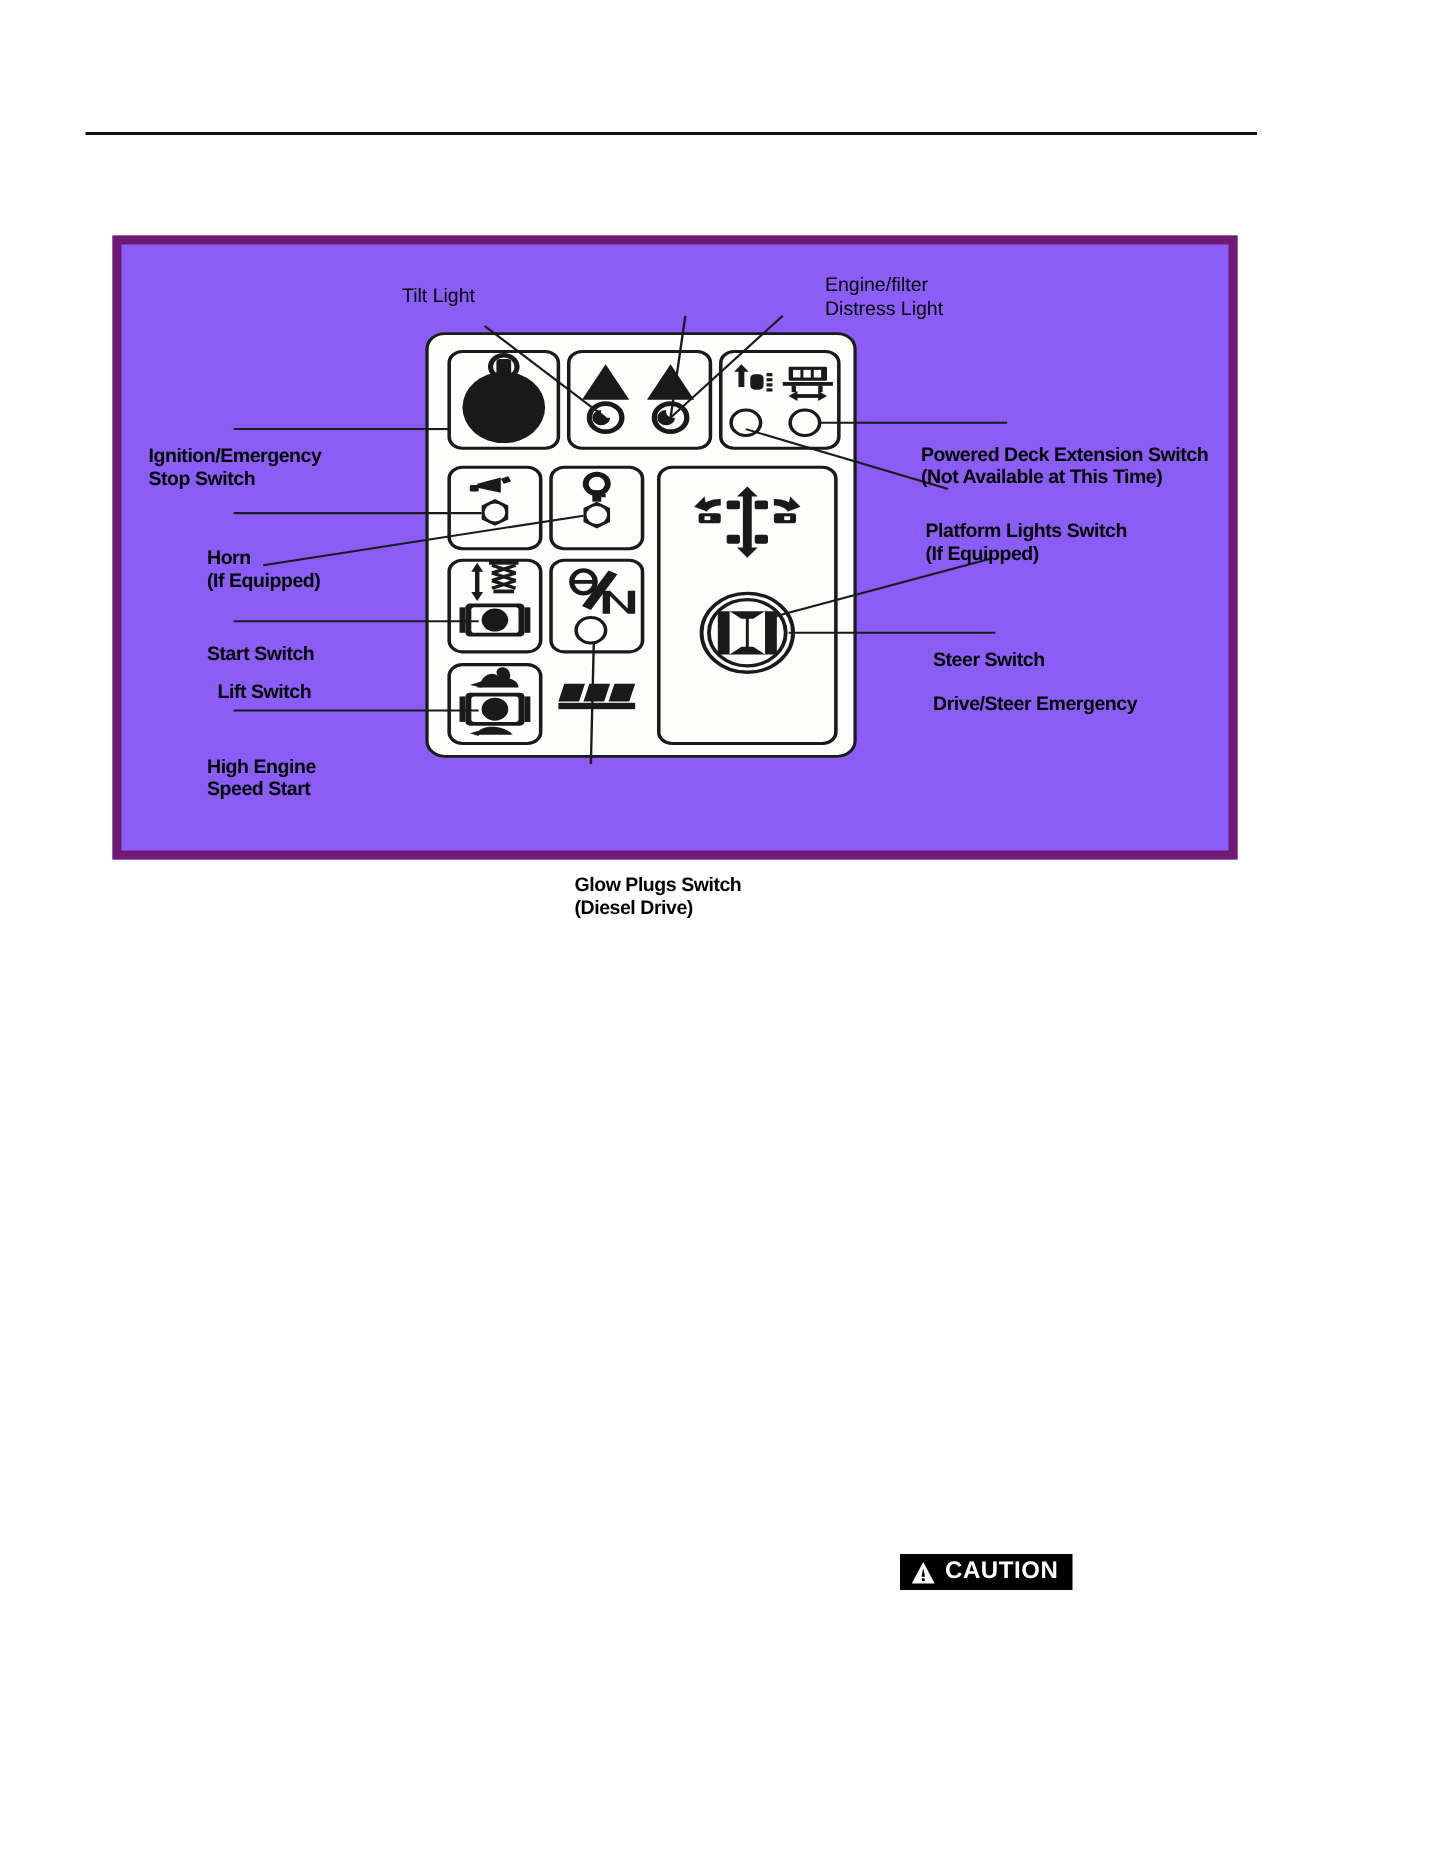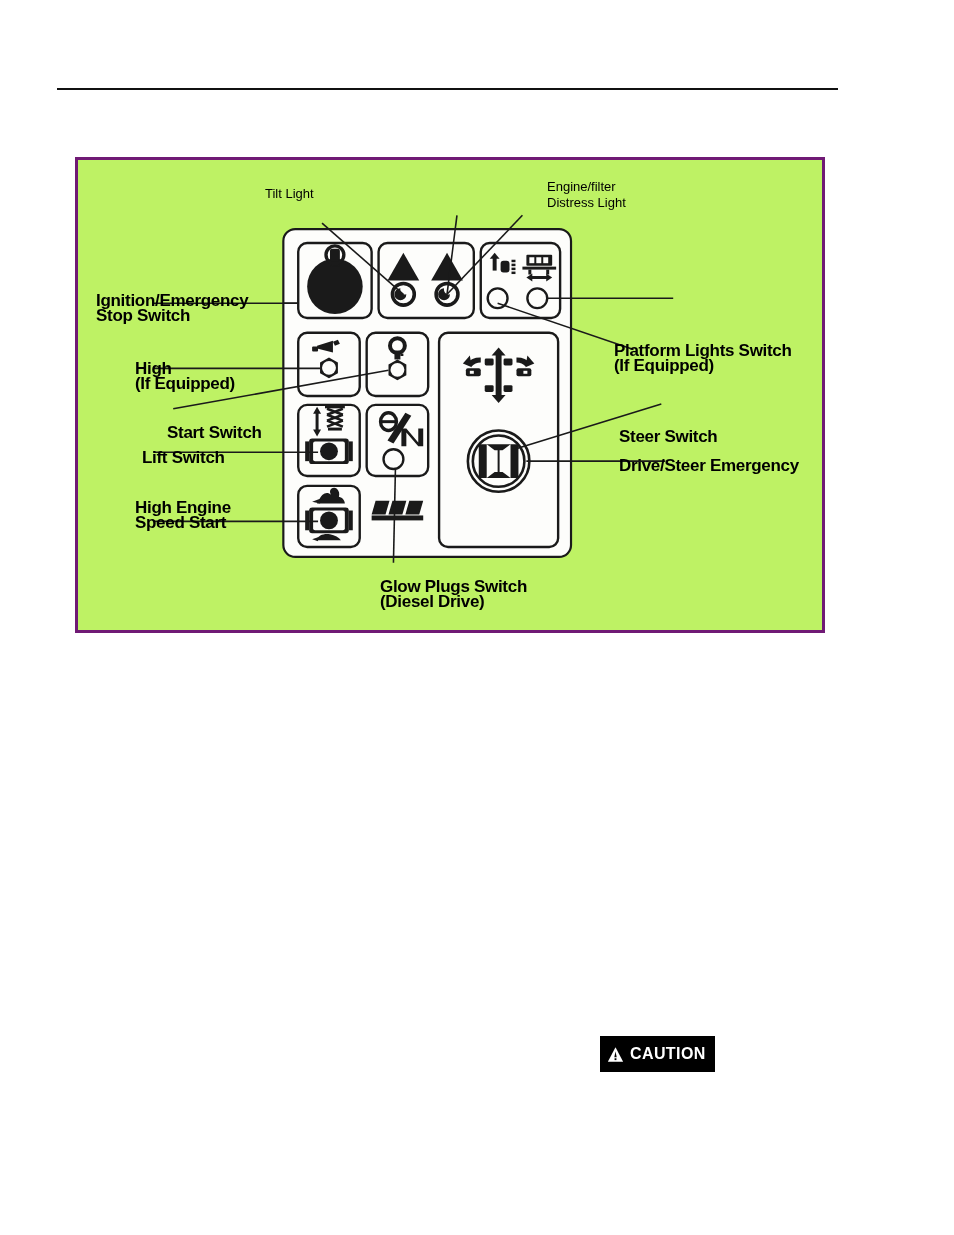--- a/index.html
+++ b/index.html
@@ -25,57 +25,57 @@
     height: 0;
     border-top: 2px solid #111111;
   }
 
   
   #figure-frame {
     position: absolute;
     left: 75px;
     top: 157px;
     width: 750px;
-    height: 476px;
-    border: 3px solid #701a75;
-    background: #bef264;
+    height: 416px;
+    border: 6px solid #701a75;
+    background: #8b5cf6;
     box-sizing: border-box;
   }
 
   #figure-canvas {
     position: absolute;
     left: 0; top: 0;
     width: 100%; height: 100%;
   }
 
   
   .callout {
     position: absolute;
-    font-size: 17px;
+    font-size: 13px;
     line-height: 15px;
     letter-spacing: -0.15px;
     white-space: pre-line;
   }
   .callout.bold {
     font-weight: bold;
     letter-spacing: -0.3px;
   }
   .callout.plain {
     font-weight: normal;
     font-size: 13px;
     line-height: 16px;
     letter-spacing: 0;
   }
 
   
   #caution-badge {
     position: absolute;
     left: 600px;
     top: 1036px;
-    height: 36px;
+    height: 24px;
     background: #000000;
     color: #ffffff;
     display: flex;
     align-items: center;
     padding: 0 9px 0 7px;
     box-sizing: border-box;
   }
   #caution-badge .tri {
     width: 17px;
     height: 17px;
@@ -308,30 +308,32 @@
   </svg>
 
   <div class="callout plain" style="left:187px; top:26px;">Tilt Light</div>
 
   <div class="callout plain" style="left:425px; top:19px;margin-left:44px;">Engine/filter
 Distress Light</div>
 
   <div class="callout bold" style="left:18px; top:133px;">Ignition/Emergency
 Stop Switch</div>
 
-  <div class="callout bold" style="left:57px; top:201px;">High
+  <div class="callout bold" style="left:57px; top:201px;">Horn
 (If Equipped)</div>
 
-  <div class="callout bold" style="left:57px; top:265px;margin-left:32px;">Start Switch</div>
+  <div class="callout bold" style="left:57px; top:265px;">Start Switch</div>
 
   <div class="callout bold" style="left:64px; top:290px;">Lift Switch</div>
 
   <div class="callout bold" style="left:57px; top:340px;">High Engine
 Speed Start</div>
 
+  <div class="callout bold" style="left:533px; top:132px;">Powered Deck Extension Switch
+(Not Available at This Time)</div>
 
   <div class="callout bold" style="left:536px; top:183px;">Platform Lights Switch
 (If Equipped)</div>
 
   <div class="callout bold" style="left:541px; top:240px;margin-top:29px;">Steer Switch</div>
 
   <div class="callout bold" style="left:541px; top:298px;">Drive/Steer Emergency</div>
 
   <div class="callout bold" style="left:302px; top:419px;">Glow Plugs Switch
 (Diesel Drive)</div>

